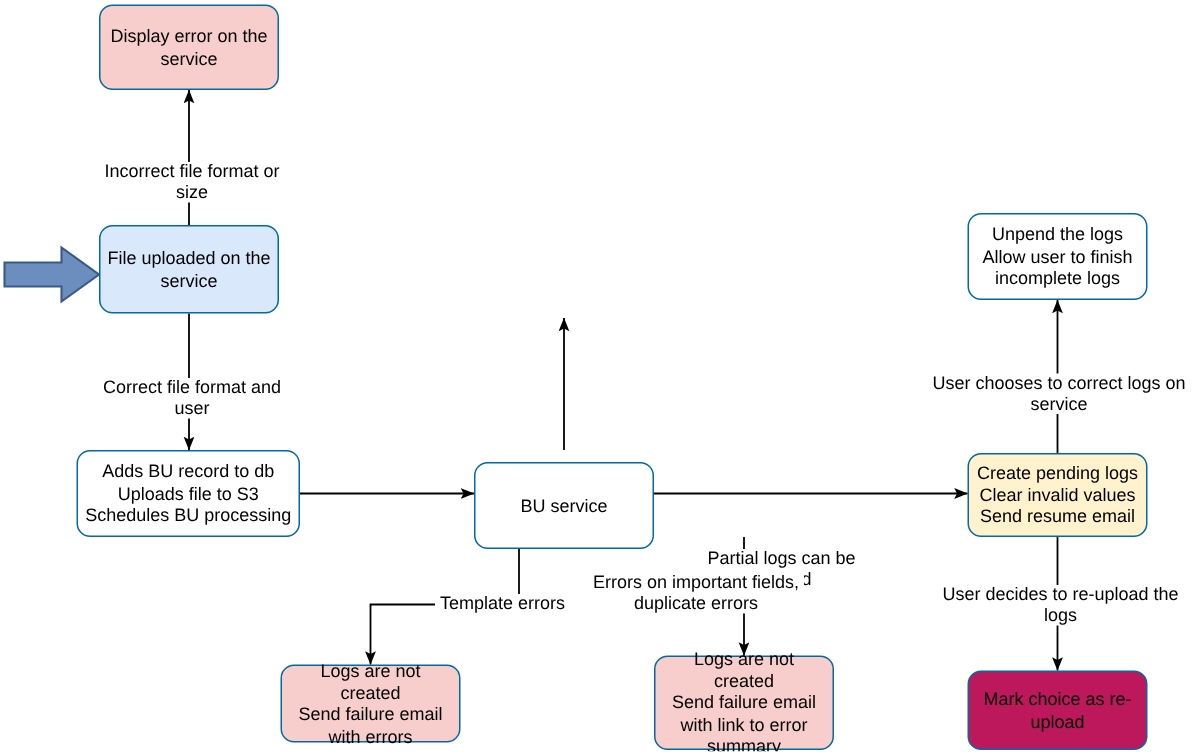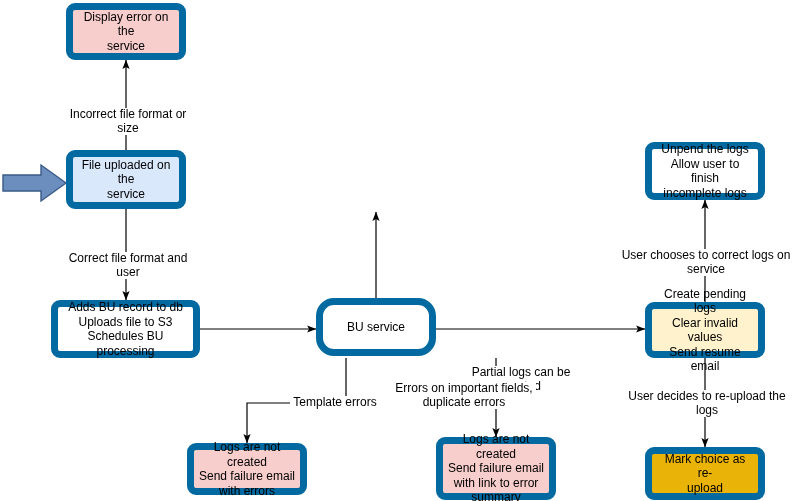--- a/index.html
+++ b/index.html
@@ -19,21 +19,21 @@
     position: absolute;
     left: 0;
     top: 0;
     width: 801px;
     height: 501px;
     pointer-events: none;
   }
   .node {
     position: absolute;
     box-sizing: border-box;
-    border: 7px solid #0369a1;
+    border: 1px solid #0369a1;
     border-radius: 9px;
     display: flex;
     align-items: center;
     justify-content: center;
     text-align: center;
     font-size: 12px;
     line-height: 14.5px;
     color: #000000;
     background: #ffffff;
     z-index: 2;
@@ -97,40 +97,40 @@
 service</div>
 
   <div class="node" style="left:66px; top:150px; width:120px; height:59px; background:#dae8fc;">File uploaded on the
 service</div>
 
   <div class="node" style="left:51px; top:300px; width:149px; height:58px; background:#ffffff;">Adds BU record to db
 Uploads file to S3
 Schedules BU processing</div>
 
 
-  <div class="node" style="left:316px; top:298px; width:120px; height:58px; background:#ffffff;border-radius:18px;">BU service</div>
+  <div class="node" style="left:316px; top:308px; width:120px; height:58px; background:#ffffff;">BU service</div>
 
   <div class="node" style="left:187px; top:443px; width:120px; height:52px; background:#f8cecc;">Logs are not created
 Send failure email
 with errors</div>
 
   <div class="node" style="left:436px; top:437px; width:120px; height:63px; background:#f8cecc;">Logs are not created
 Send failure email
 with link to error
 summary</div>
 
   <div class="node" style="left:645px; top:142px; width:120px; height:58px; background:#ffffff;">Unpend the logs
 Allow user to finish
 incomplete logs</div>
 
   <div class="node" style="left:645px; top:302px; width:120px; height:56px; background:#fff2cc;">Create pending logs
 Clear invalid values
 Send resume email</div>
 
-  <div class="node" style="left:645px; top:447px; width:120px; height:53px; background:#eab308;">Mark choice as re-
+  <div class="node" style="left:645px; top:447px; width:120px; height:53px; background:#be185d;">Mark choice as re-
 upload</div>
 
   <div class="edge-label" style="left:56px; top:108px; width:140px;">Incorrect file format or size</div>
 
   <div class="edge-label" style="left:56px; top:252px; width:140px;">Correct file format and user</div>
 
 
   <div class="edge-label" style="left:453px; top:322px; width:132px;margin-top:44px;">Partial logs can be created</div>
 
   <div class="edge-label" style="left:290px; top:396px; width:86px;">Template errors</div>

